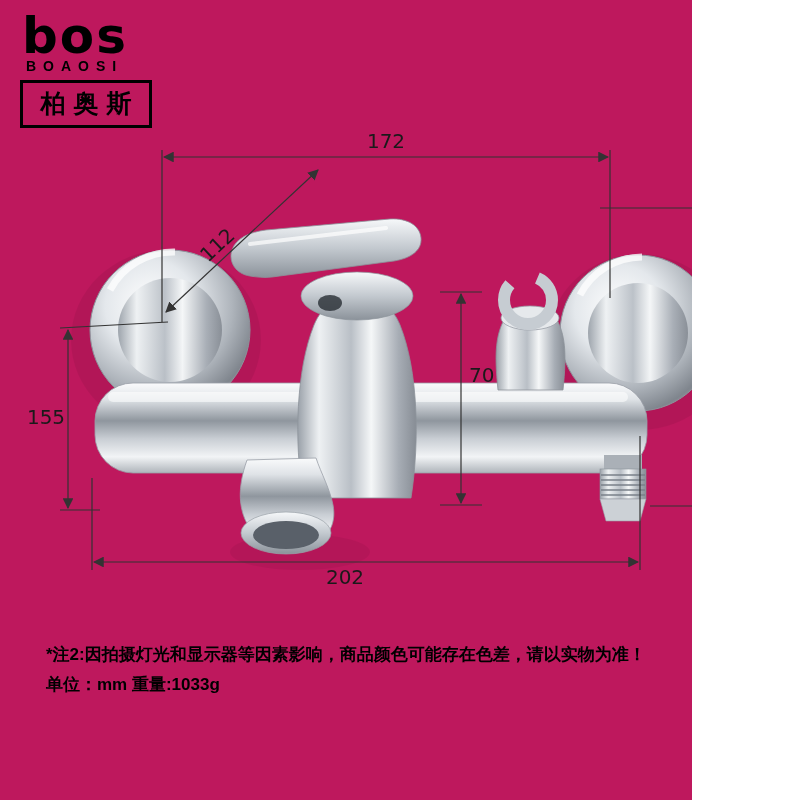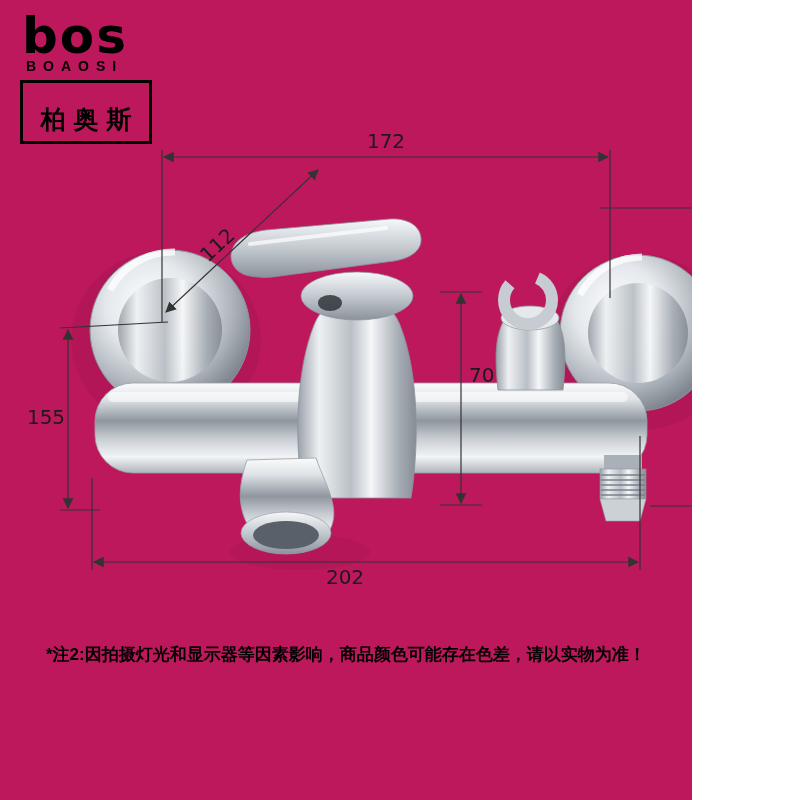--- a/index.html
+++ b/index.html
@@ -4,21 +4,21 @@
 <style>
   html,body{margin:0;padding:0;background:#fff;}
   .page{position:relative;width:692px;height:800px;background:#be185d;overflow:hidden;
         font-family:"Liberation Sans","DejaVu Sans",sans-serif;color:#000;}
   
   .logo{position:absolute;left:20px;top:10px;width:132px;text-align:center;}
   .logo-text{font-family:"DejaVu Sans",sans-serif;font-weight:900;font-size:50px;line-height:52px;
              letter-spacing:2px;color:#000;text-align:left;padding-left:2px;}
   .logo-sub{font-size:14px;font-weight:700;letter-spacing:7px;text-align:left;padding-left:6px;
             margin-top:-4px;color:#000;}
-  .logo-cn{margin-top:6px;border:3px solid #000;padding:20px 0 5px 0;font-size:25px;font-weight:700;
+  .logo-cn{margin-top:6px;border:3px solid #000;padding:4px 0 5px 0;font-size:25px;font-weight:700;
            letter-spacing:8px;text-indent:8px;color:#000;}
   
   .figure{position:absolute;left:0;top:0;width:800px;height:620px;}
   svg text{font-family:"DejaVu Sans","Liberation Sans",sans-serif;fill:#1a1a1a;}
   .dim-label{font-size:20px;}
   
   .notes{position:absolute;left:46px;top:640px;width:720px;}
   .note-line{font-size:17px;font-weight:600;line-height:30px;color:#000;white-space:nowrap;}
 </style>
 </head>
@@ -138,15 +138,16 @@
       <text class="dim-label" transform="translate(222,250) rotate(-43)" text-anchor="middle">112</text>
       <text class="dim-label" x="734" y="332" text-anchor="start">85</text>
       <text class="dim-label" x="469" y="382" text-anchor="start">70</text>
       <text class="dim-label" x="46" y="424" text-anchor="middle">155</text>
       <text class="dim-label" x="345" y="584" text-anchor="middle">202</text>
     </g>
   </svg>
 
   <div class="notes">
     <div class="note-line">*注2:因拍摄灯光和显示器等因素影响，商品颜色可能存在色差，请以实物为准！</div>
+    <div class="note-line">单位：mm  重量:1033g</div>
   </div>
 
 </div>
 
 </body></html>

